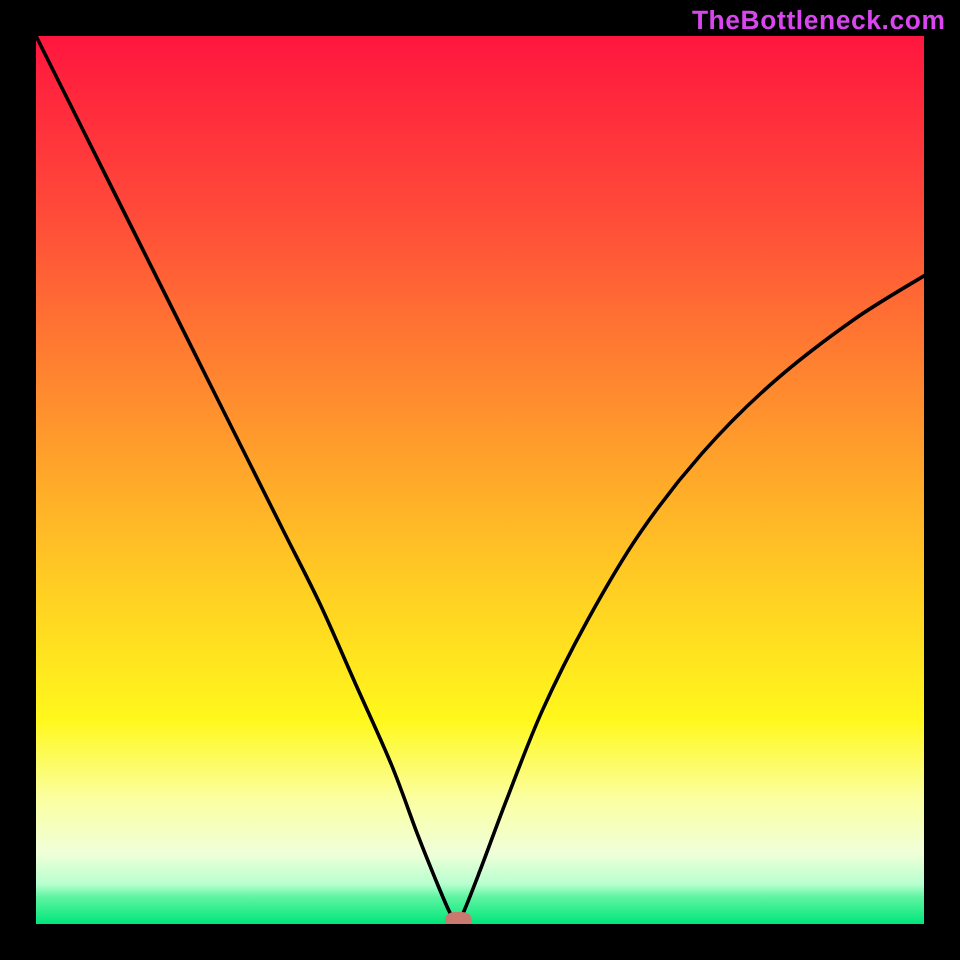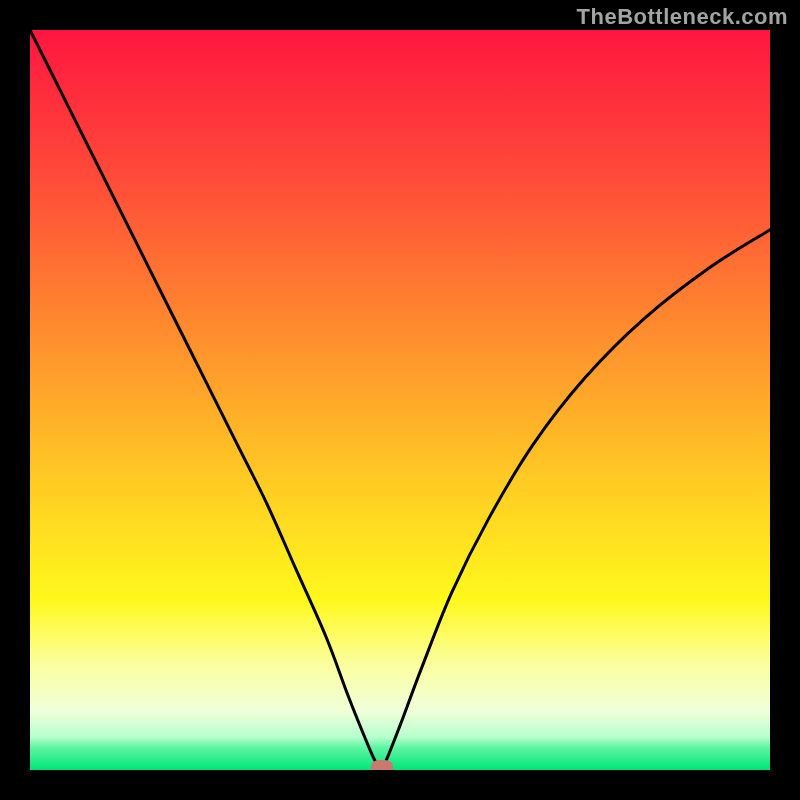--- a/index.html
+++ b/index.html
@@ -14,21 +14,21 @@
   .frame {
     position: relative;
     width: 800px;
     height: 800px;
     background: #000;
   }
   .watermark {
     position: absolute;
     top: 4px;
     right: 12px;
-    color: #a3a3a3;
+    color: #d946ef;
     font-size: 22px;
     font-weight: bold;
     letter-spacing: 0.5px;
     z-index: 10;
     margin-left: 31px;
   }
   .plot-area {
     position: absolute;
     left: 30px;
     top: 30px;

